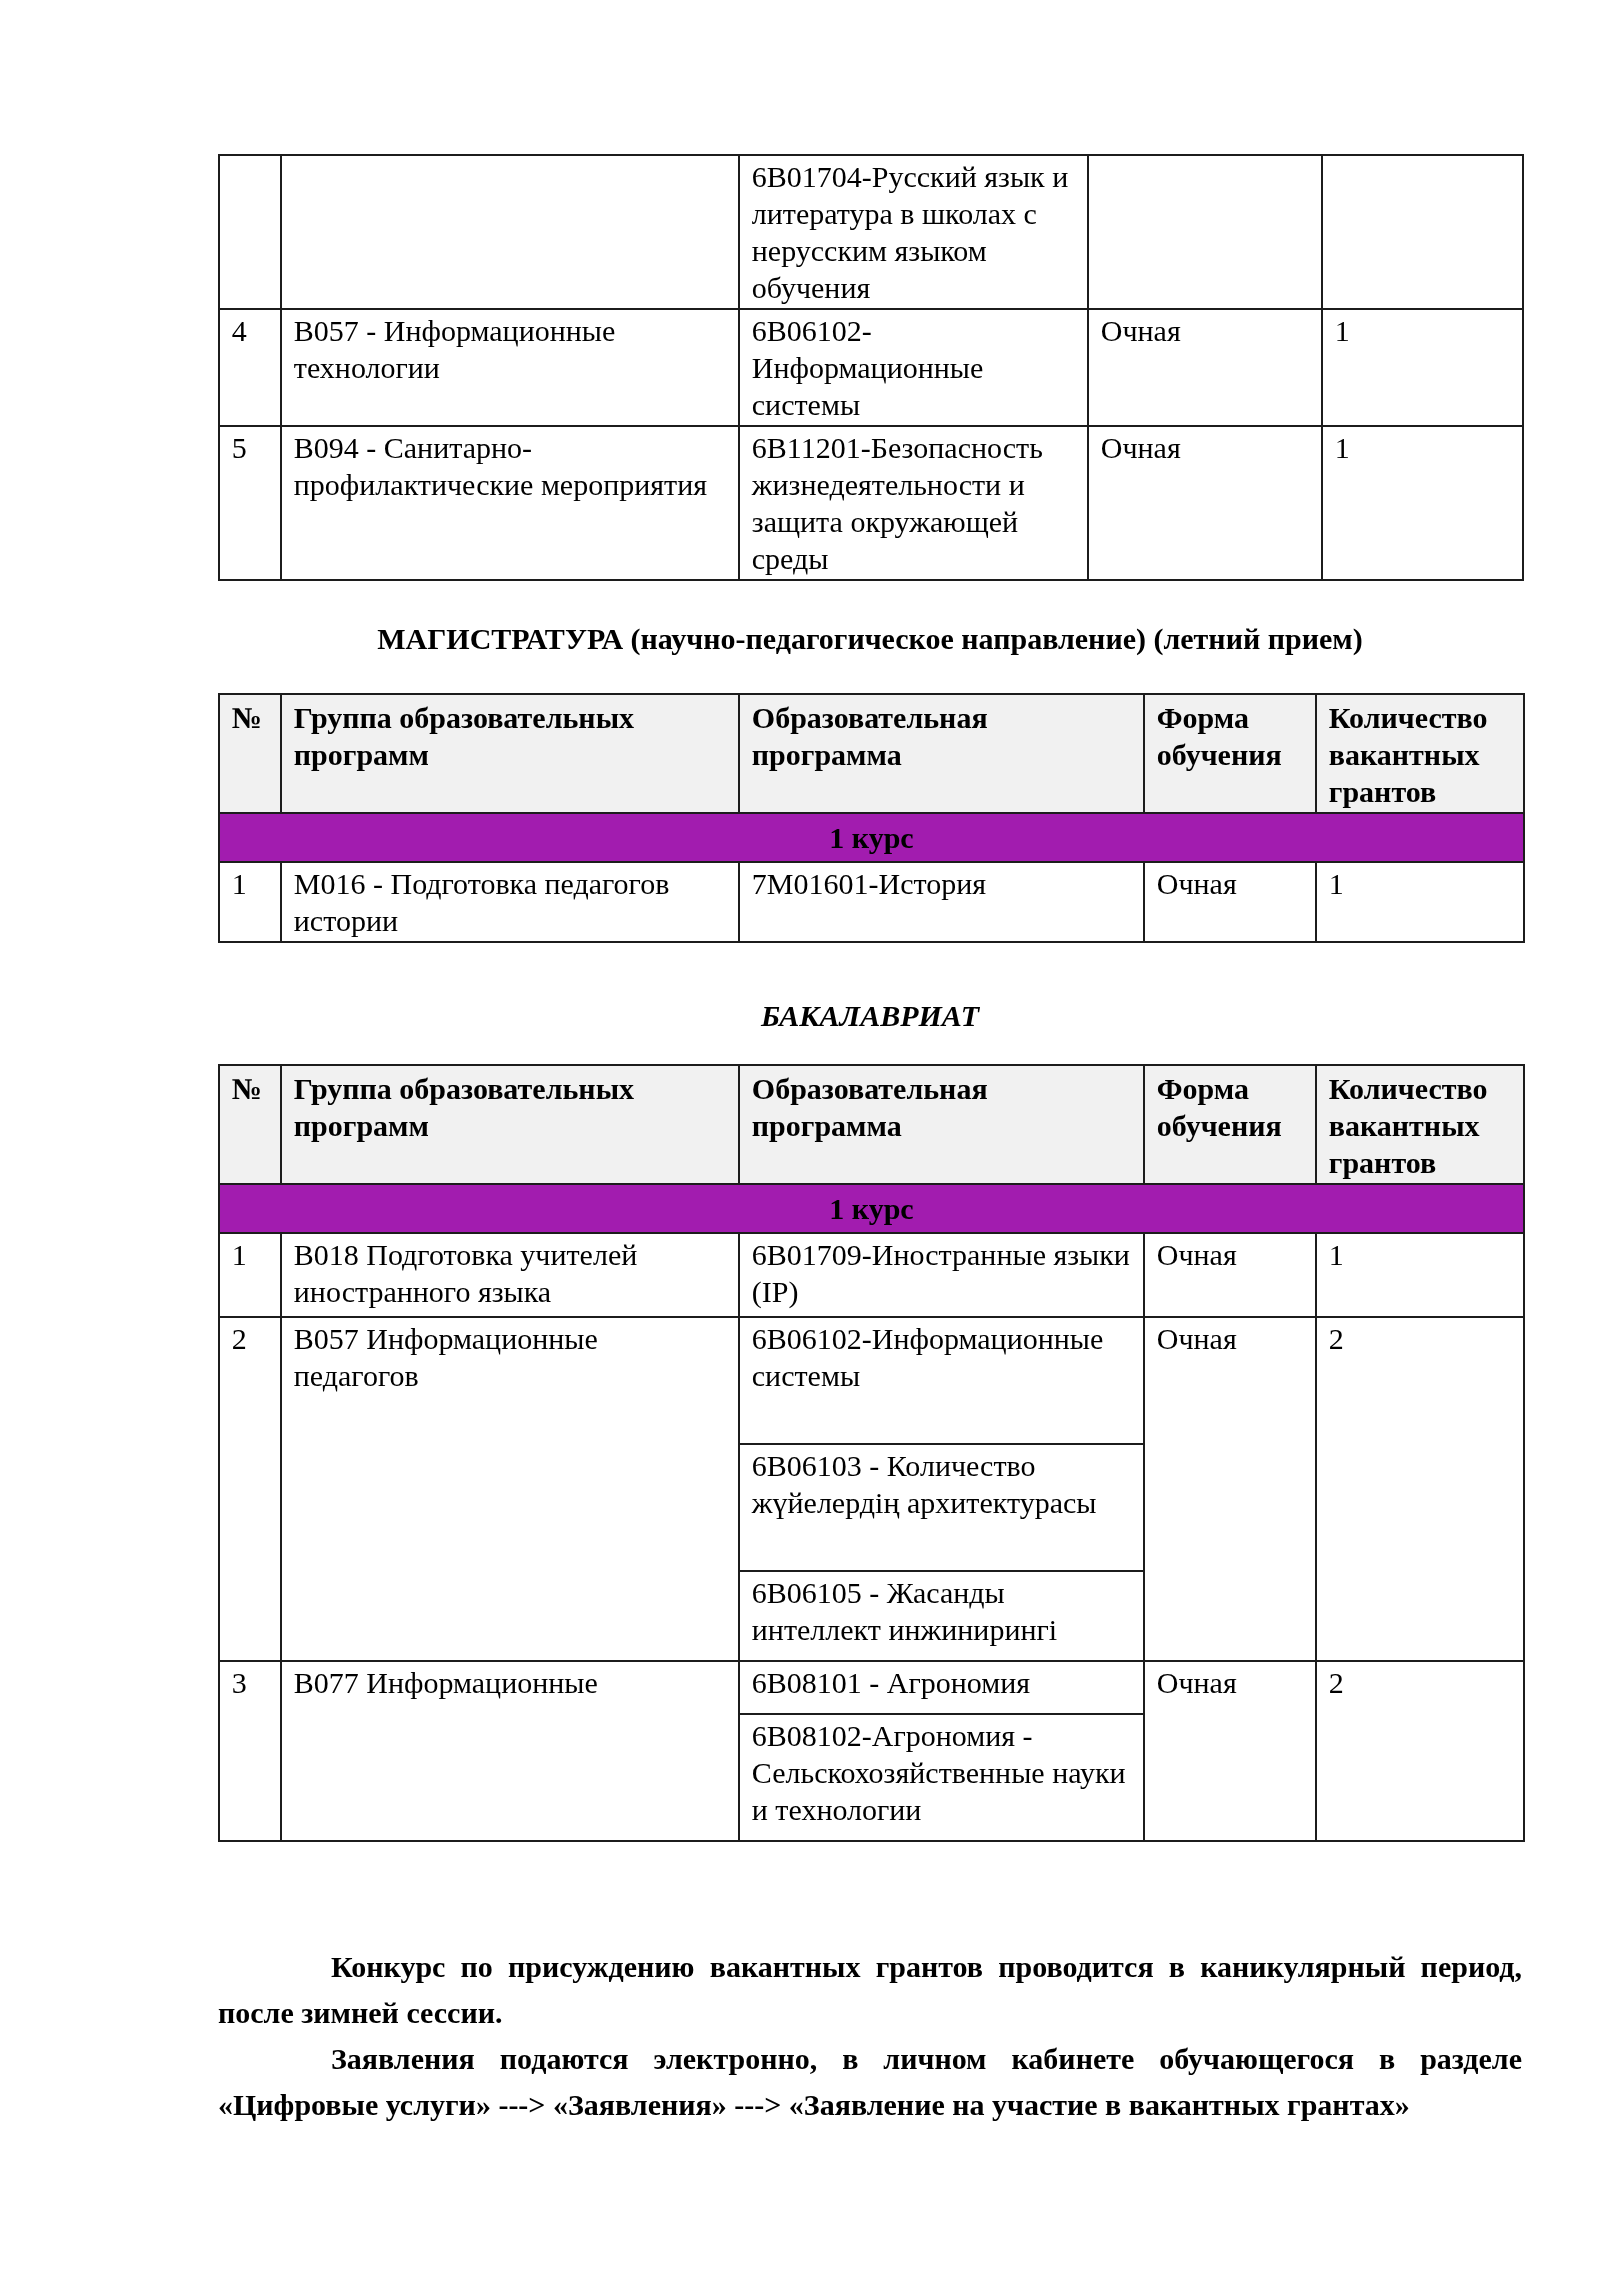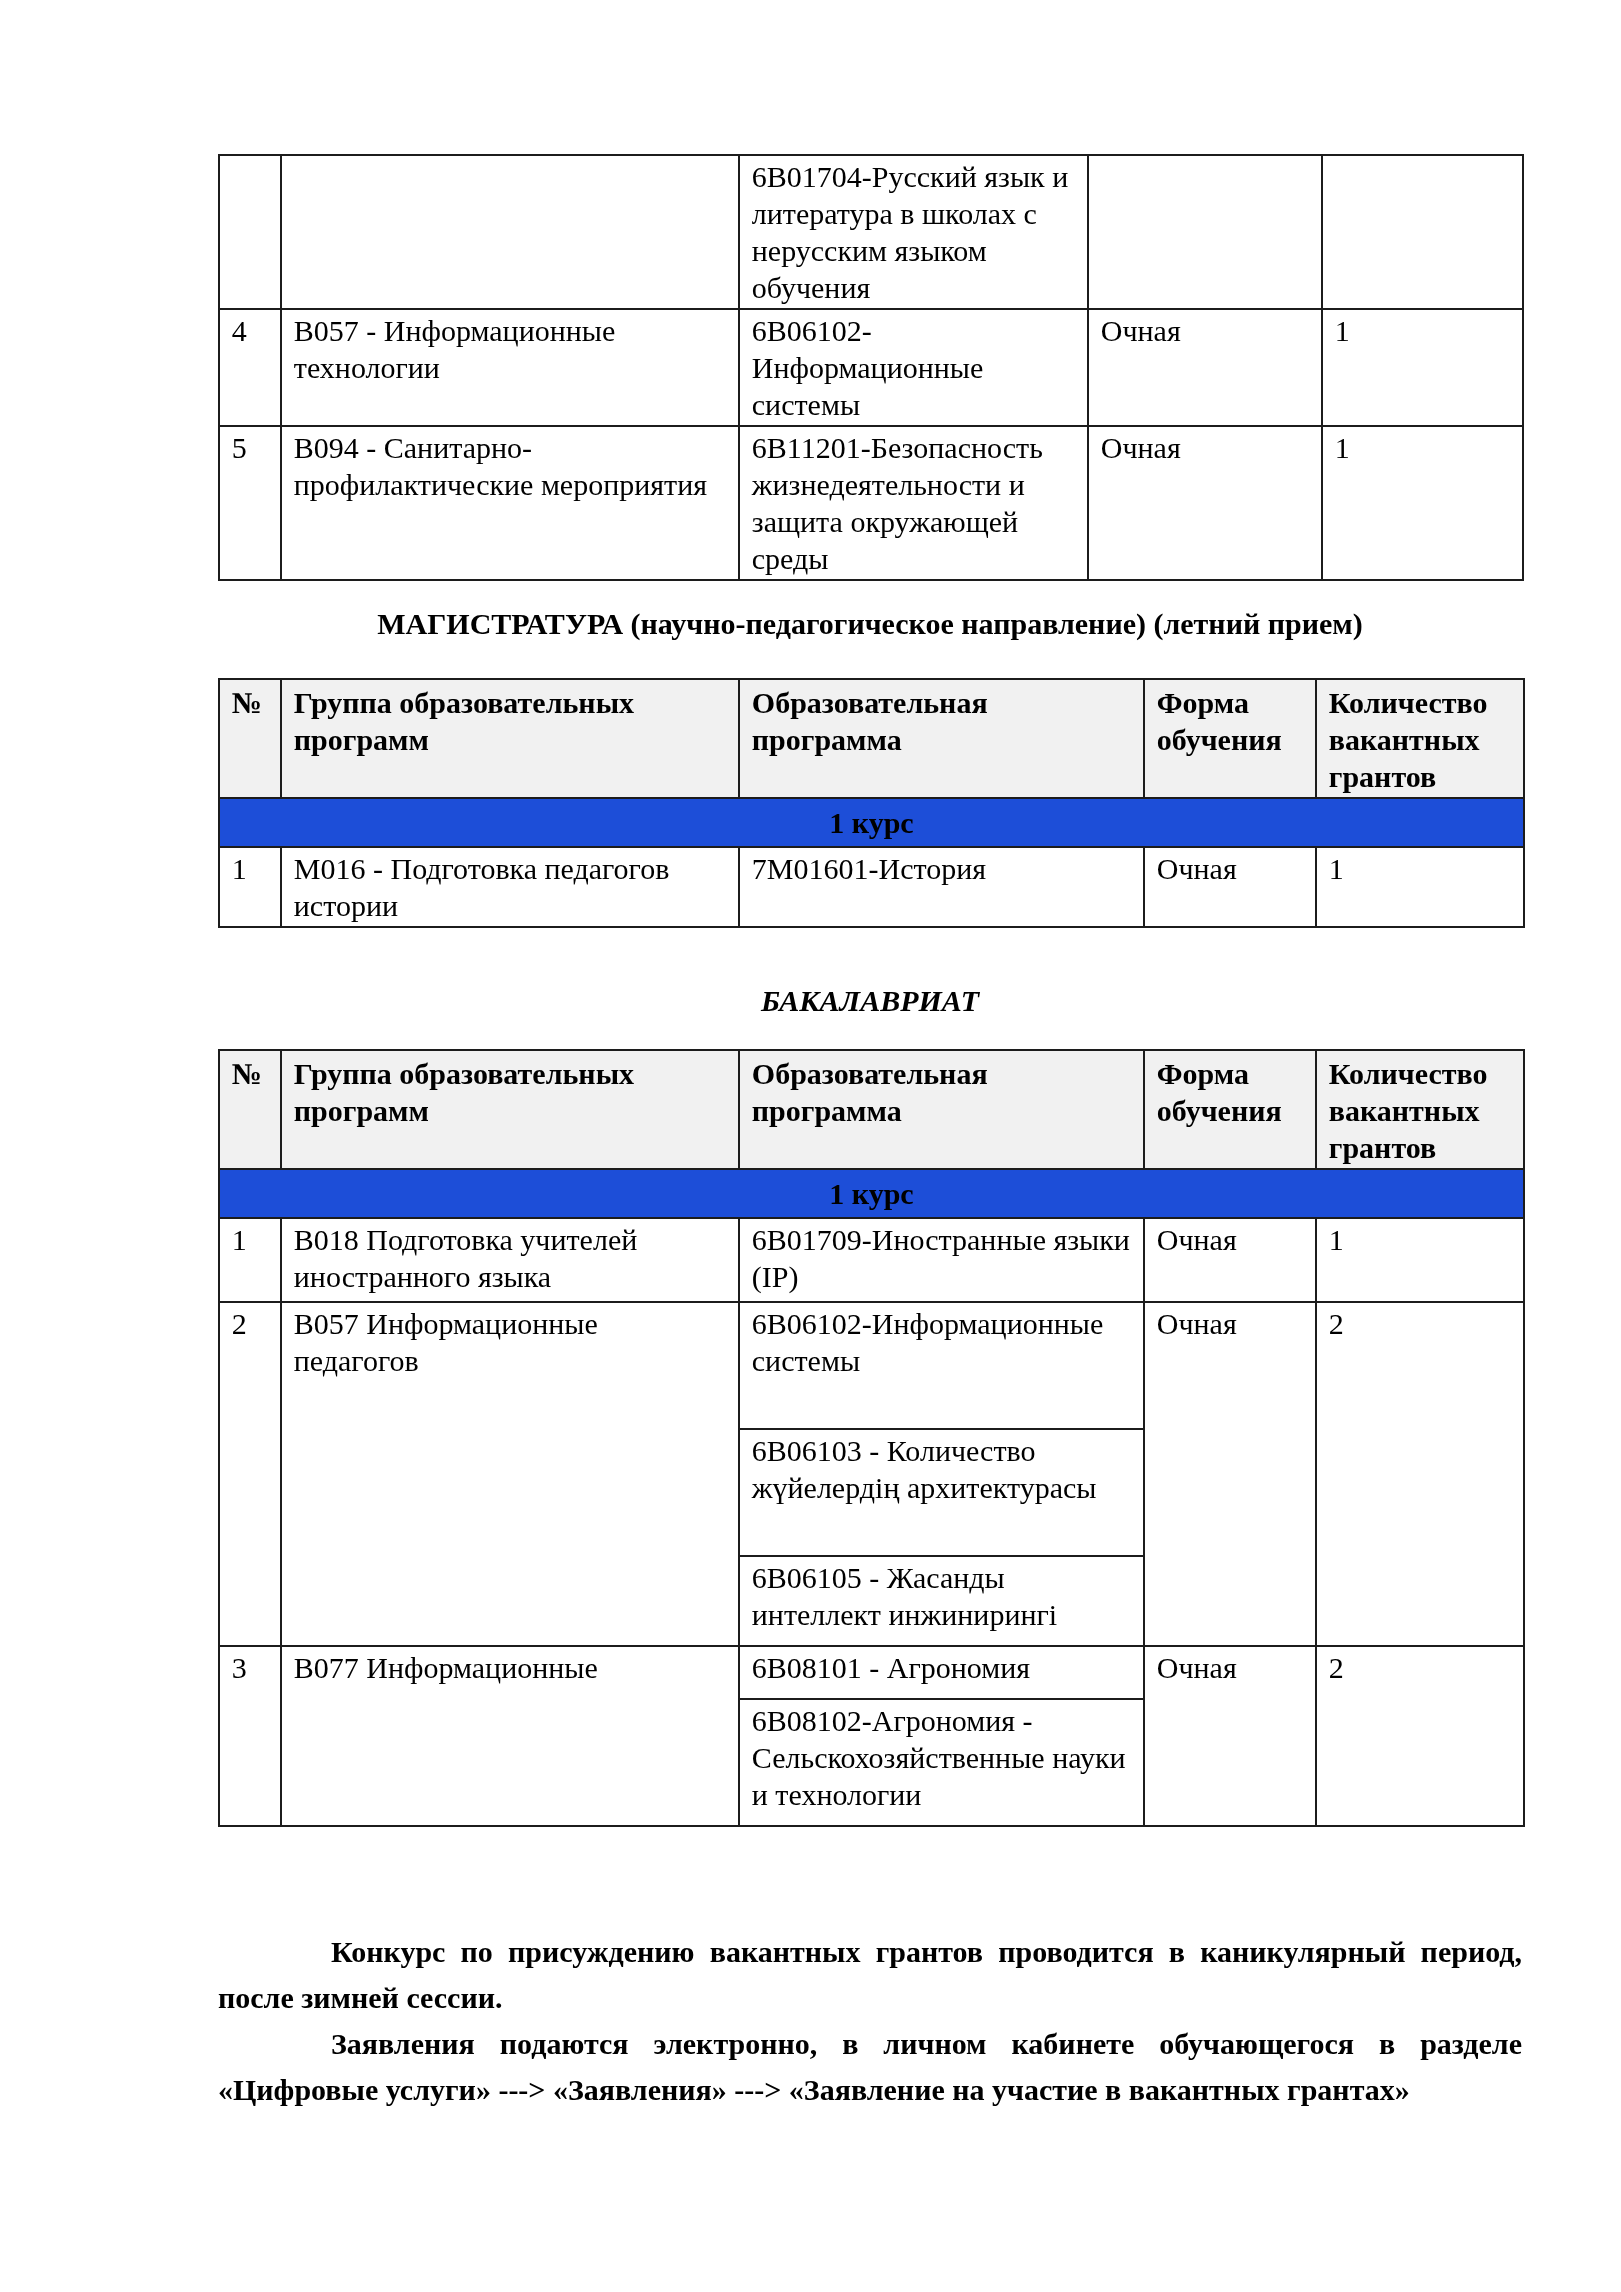--- a/index.html
+++ b/index.html
@@ -35,21 +35,21 @@
     font-weight: normal;
     word-wrap: break-word;
   }
   table.doc th {
     font-weight: bold;
     background: #f1f1f1;
     border-bottom: 2.9px solid #1c1c1c;
     padding-top: 3.9px;
   }
   tr.course-row td {
-    background: #1d4ed8;
+    background: #a21caf;
     text-align: center;
     font-weight: bold;
     border-bottom: 2.9px solid #1c1c1c;
     height: 43px;
     vertical-align: middle;
   }
   
   .t1 col.c-num   { width: 62px;  }
   .t1 col.c-group { width: 458px; }
   .t1 col.c-prog  { width: 349px; }
@@ -74,21 +74,21 @@
   .h130 { height: 127px; }
   .pad-sub { padding-top: 7.8px; padding-bottom: 7.8px; }
   
   .heading {
     text-align: center;
     font-weight: bold;
     font-size: 30px;
     line-height: 39px;
   }
   .mt-table1     { margin-top: 154px; }
-  .mt-h-mag      { margin: 23px 0 0 0; }
+  .mt-h-mag      { margin: 38px 0 0 0; }
   .mt-table2     { margin-top: 35px;  }
   .mt-h-bak      { margin: 53px 0 0 0; font-style: italic; }
   .para {
     font-size: 30px;
     line-height: 46px;
     text-align: justify;
     text-indent: 113px;
     margin: 0;
   }
   .mt-intro  { margin-top: 13.7px; }

